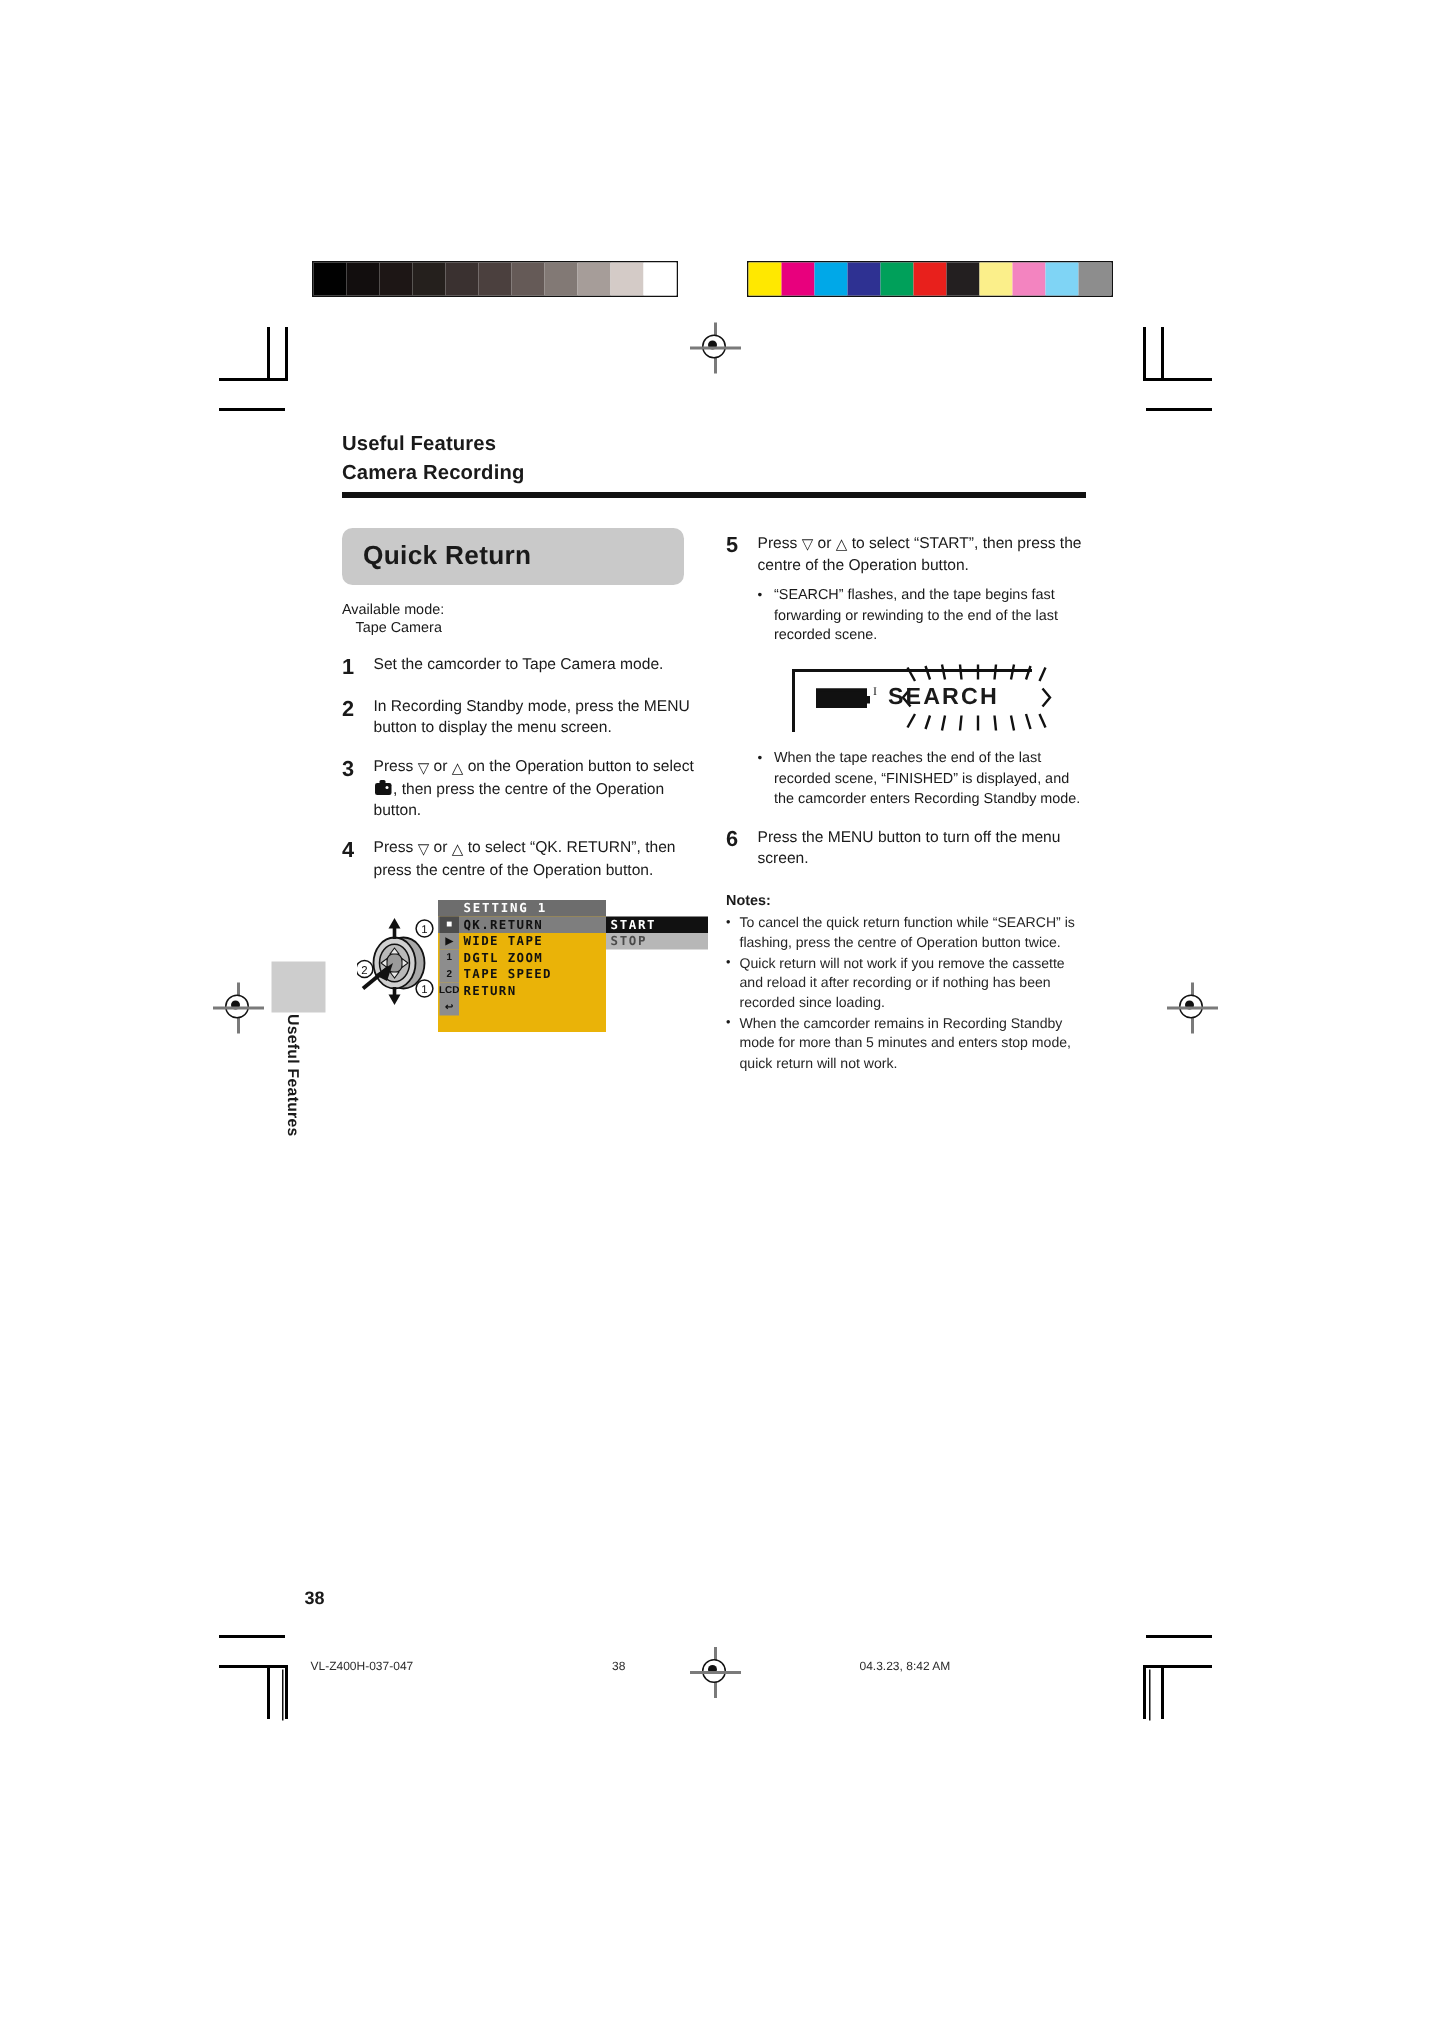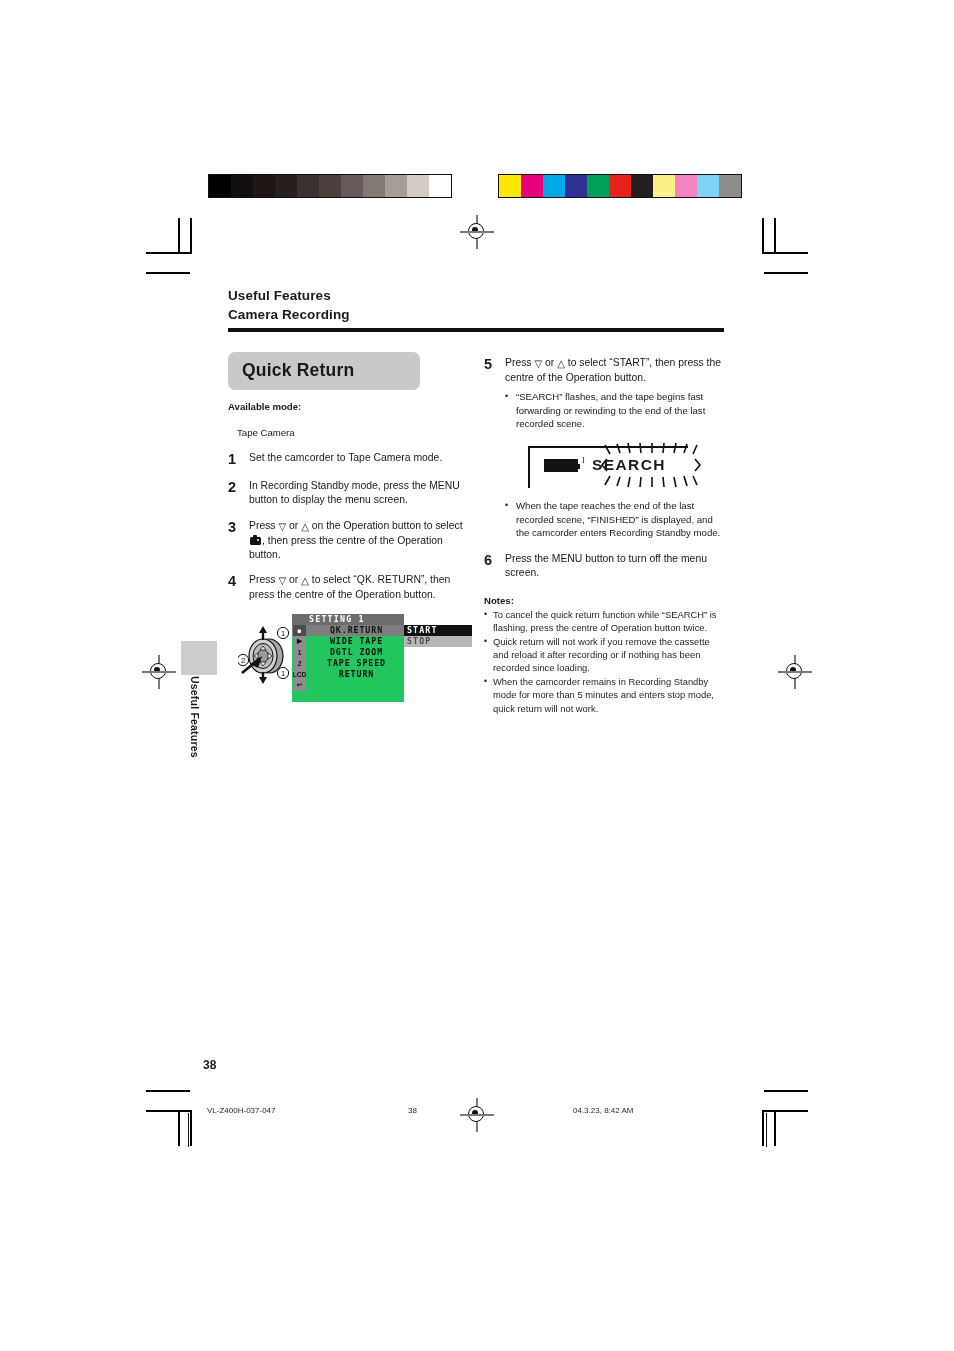--- a/index.html
+++ b/index.html
@@ -70,25 +70,25 @@
 
   
   .col { position: absolute; width: 242px; }
   .col.left  { left: 228px; top: 352px; }
   .col.right { left: 484px; top: 356px; }
 
   .sectionbox {
     background: #c9c9c9; border-radius: 7px;
     padding: 8px 0 9px 14px;
     font-size: 17.5px; font-weight: bold; letter-spacing: 0.2px;
-    width: 192px; box-sizing: border-box;
+    width: 228px; box-sizing: border-box;
     margin-bottom: 11px;
   }
 
-  .availlabel { font-size: 9.6px; font-weight: bold; margin-bottom: 15px; }
+  .availlabel { font-size: 9.6px; font-weight: normal; margin-bottom: 1px; }
   .availval  { font-size: 9.6px; margin-left: 9px; }
 
   .para { font-size: 10.2px; line-height: 1.40; margin-top: 13px; }
 
   .steps { margin-top: 13px; }
   .step { display: flex; margin-bottom: 11px; }
   .step .num {
     font-size: 14.5px; font-weight: bold; width: 21px;
     flex: 0 0 21px; line-height: 1.18;
   }
@@ -152,33 +152,33 @@
   }
 
   
   .menufig { position: relative; width: 244px; height: 100px; margin-top: 4px; }
 
   .dial { position: absolute; left: 10px; top: 12px; width: 56px; height: 58px; }
 
   .menuscreen {
     position: absolute; left: 64px; top: 0px;
     width: 112px; height: 88px;
-    background: #22c55e;
+    background: #eab308;
     font-family: "DejaVu Sans Mono", monospace;
   }
   .menutitle {
     height: 11px; background: #6d6d6d; color: #fff;
     font-size: 8.3px; line-height: 11px; padding-left: 17px;
     letter-spacing: 1.2px; font-weight: bold;
   }
   .menurows { position: relative; }
   .menurow {
     height: 11px; line-height: 11px;
     font-size: 8.3px; letter-spacing: 0.9px; font-weight: bold;
-    padding-left: 17px; color: #111; text-align: center;
+    padding-left: 17px; color: #111;
   }
   .menurow.sel { background: #7e7e7e; color: #111; }
   .iconcol { position: absolute; left: 1px; top: 11px; width: 15px; }
   .micon {
     height: 11px; width: 13px; margin-bottom: 0px;
     display: flex; align-items: center; justify-content: center;
     font-size: 6.6px; font-weight: bold;
     background: #8d8d8d; color: #111;
     font-family: "Liberation Sans", sans-serif;
   }

